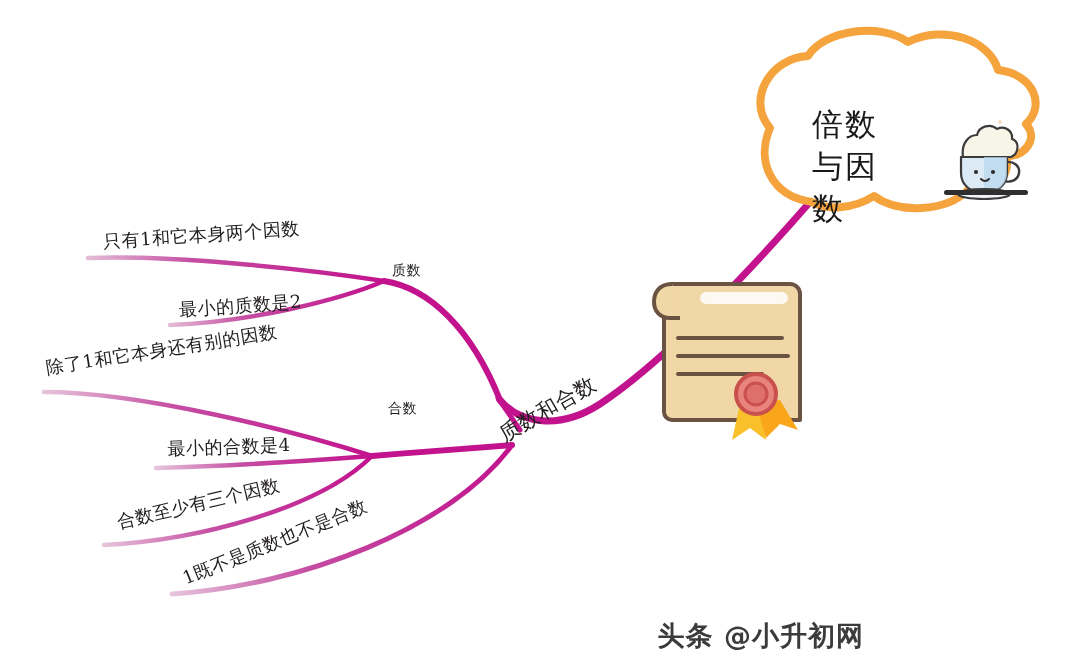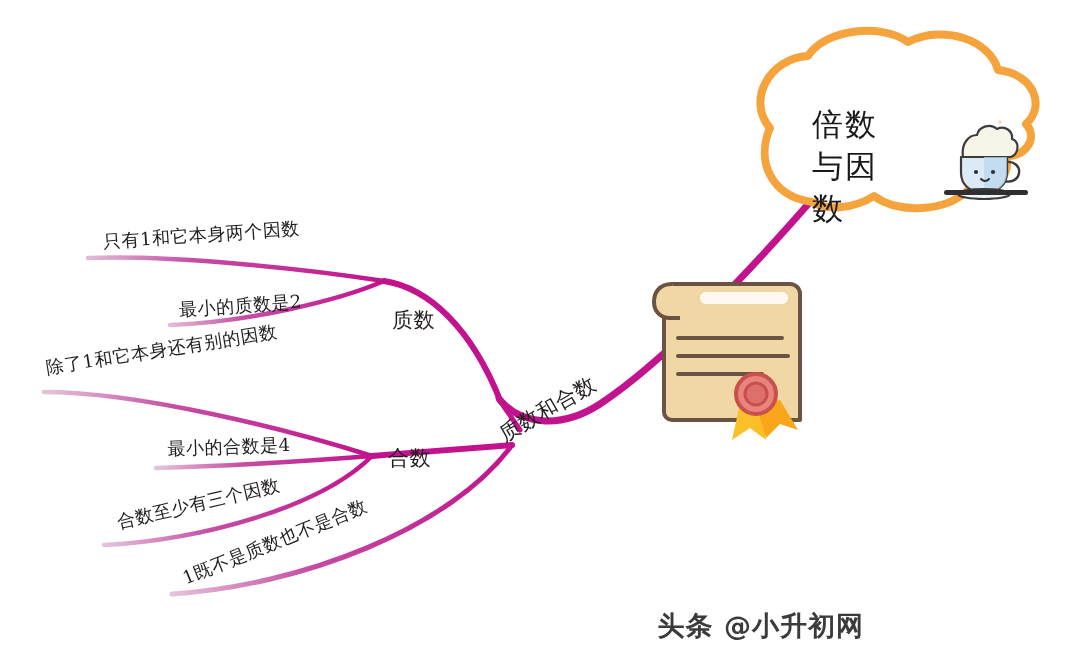--- a/index.html
+++ b/index.html
@@ -30,42 +30,41 @@
   }
   .label {
     position: absolute;
     white-space: nowrap;
     color: #211d1d;
     font-family: "DejaVu Serif", "Liberation Serif", serif;
     letter-spacing: 0.5px;
     transform-origin: left bottom;
   }
   .node-label {
-    font-size: 21px;
-    margin-top: 44px;
+    font-size: 14px;
   }
   .leaf-label {
     font-size: 18px;
   }
   .central-label {
     font-size: 21px;
   }
   #central-topic-title {
     position: absolute;
     left: 812px;
     top: 104px;
     font-size: 31px;
     color: #1b1818;
     letter-spacing: 2px;
     font-family: "DejaVu Serif", "Liberation Serif", serif;
   }
   #watermark {
     position: absolute;
     right: 28px;
-    bottom: 24px;
+    bottom: 14px;
     font-size: 27px;
     color: #2b2b2b;
     font-family: "DejaVu Sans", "Liberation Sans", sans-serif;
     font-weight: bold;
     letter-spacing: 1px;
     opacity: 0.92;
     text-shadow: 1px 1px 0 #ffffff;
   }
 </style>
 </head>

